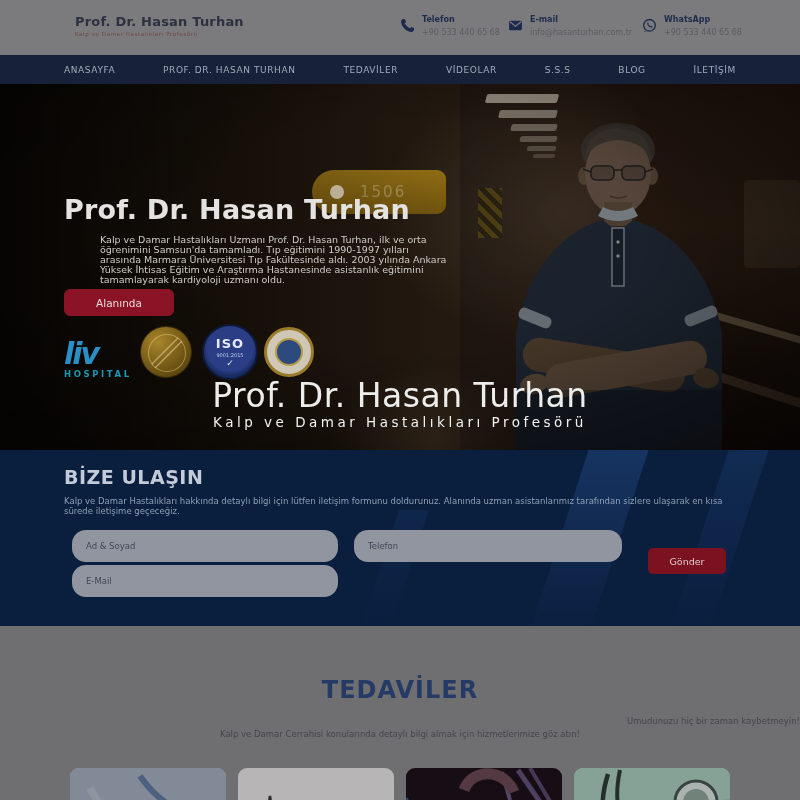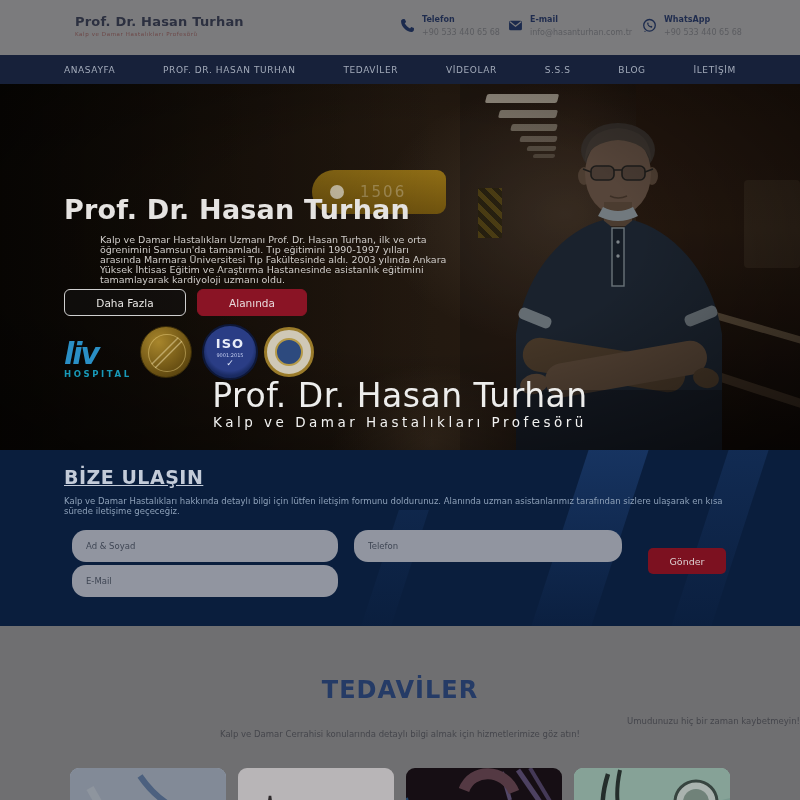--- a/index.html
+++ b/index.html
@@ -88,21 +88,21 @@
   .overlay-title{position:absolute;left:0;top:292px;width:800px;text-align:center;
       font-size:33px;color:#ededec;letter-spacing:.5px;}
   .overlay-sub{position:absolute;left:0;top:330px;width:800px;text-align:center;
       font-size:13.5px;color:#f2f2f1;letter-spacing:3.5px;}
 
   
   .form-section{position:absolute;left:0;top:450px;width:800px;height:176px;background:#0a1e3d;overflow:hidden;}
   .form-section .streak{position:absolute;background:linear-gradient(180deg,rgba(38,78,140,.45),rgba(20,45,90,.1));
       transform:skewX(-18deg);}
   .fs-title{position:absolute;left:64px;top:16px;font-size:19px;font-weight:bold;color:#c3cbd8;
-      letter-spacing:.5px;text-decoration:underline;}
+      letter-spacing:.5px;}
   .fs-desc1{position:absolute;left:64px;top:46px;width:680px;font-size:8.5px;color:#8da0b8;}
   .fs-desc2{position:absolute;left:64px;top:61px;width:680px;font-size:8.5px;color:#8da0b8;}
   .f-input{position:absolute;height:32px;border-radius:14px;border:none;background:#9195a0;
       padding:0 14px;font-size:8.5px;color:#23293a;outline:none;font-family:"DejaVu Sans",sans-serif;}
   .f-input::placeholder{color:#3f4654;opacity:1;}
   .fi-name{left:72px;top:80px;width:266px;}
   .fi-phone{left:354px;top:80px;width:268px;}
   .fi-mail{left:72px;top:115px;width:266px;}
   .fi-msg{left:354px;top:115px;width:268px;}
   .btn-send{position:absolute;left:648px;top:98px;width:78px;height:26px;background:#7c1120;
@@ -221,21 +221,20 @@
       <rect x="0" y="0" width="345" height="366" fill="rgba(5,5,8,.2)"></rect>
     </svg>
 
     <div class="vignette"></div>
 
     <div class="hero-content">
       <div class="hero-title">Prof. Dr. Hasan Turhan</div>
       <div class="hero-desc">Kalp ve Damar Hastalıkları Uzmanı Prof. Dr. Hasan Turhan, ilk ve orta öğrenimini Samsun'da tamamladı. Tıp eğitimini 1990-1997 yılları arasında Marmara Üniversitesi Tıp Fakültesinde aldı. 2003 yılında Ankara Yüksek İhtisas Eğitim ve Araştırma Hastanesinde asistanlık eğitimini tamamlayarak kardiyoloji uzmanı oldu.</div>
     </div>
     <div class="hero-btns">
-      <div class="btn btn-more">Daha Fazla</div>
       <div class="btn btn-contact">Alanında</div>
     </div>
 
     <div class="logos">
       <div class="liv">
         <div class="script">liv</div>
         <div class="word">HOSPITAL</div>
       </div>
       <div class="medal medal-gold"></div>
       <div class="medal medal-iso">

